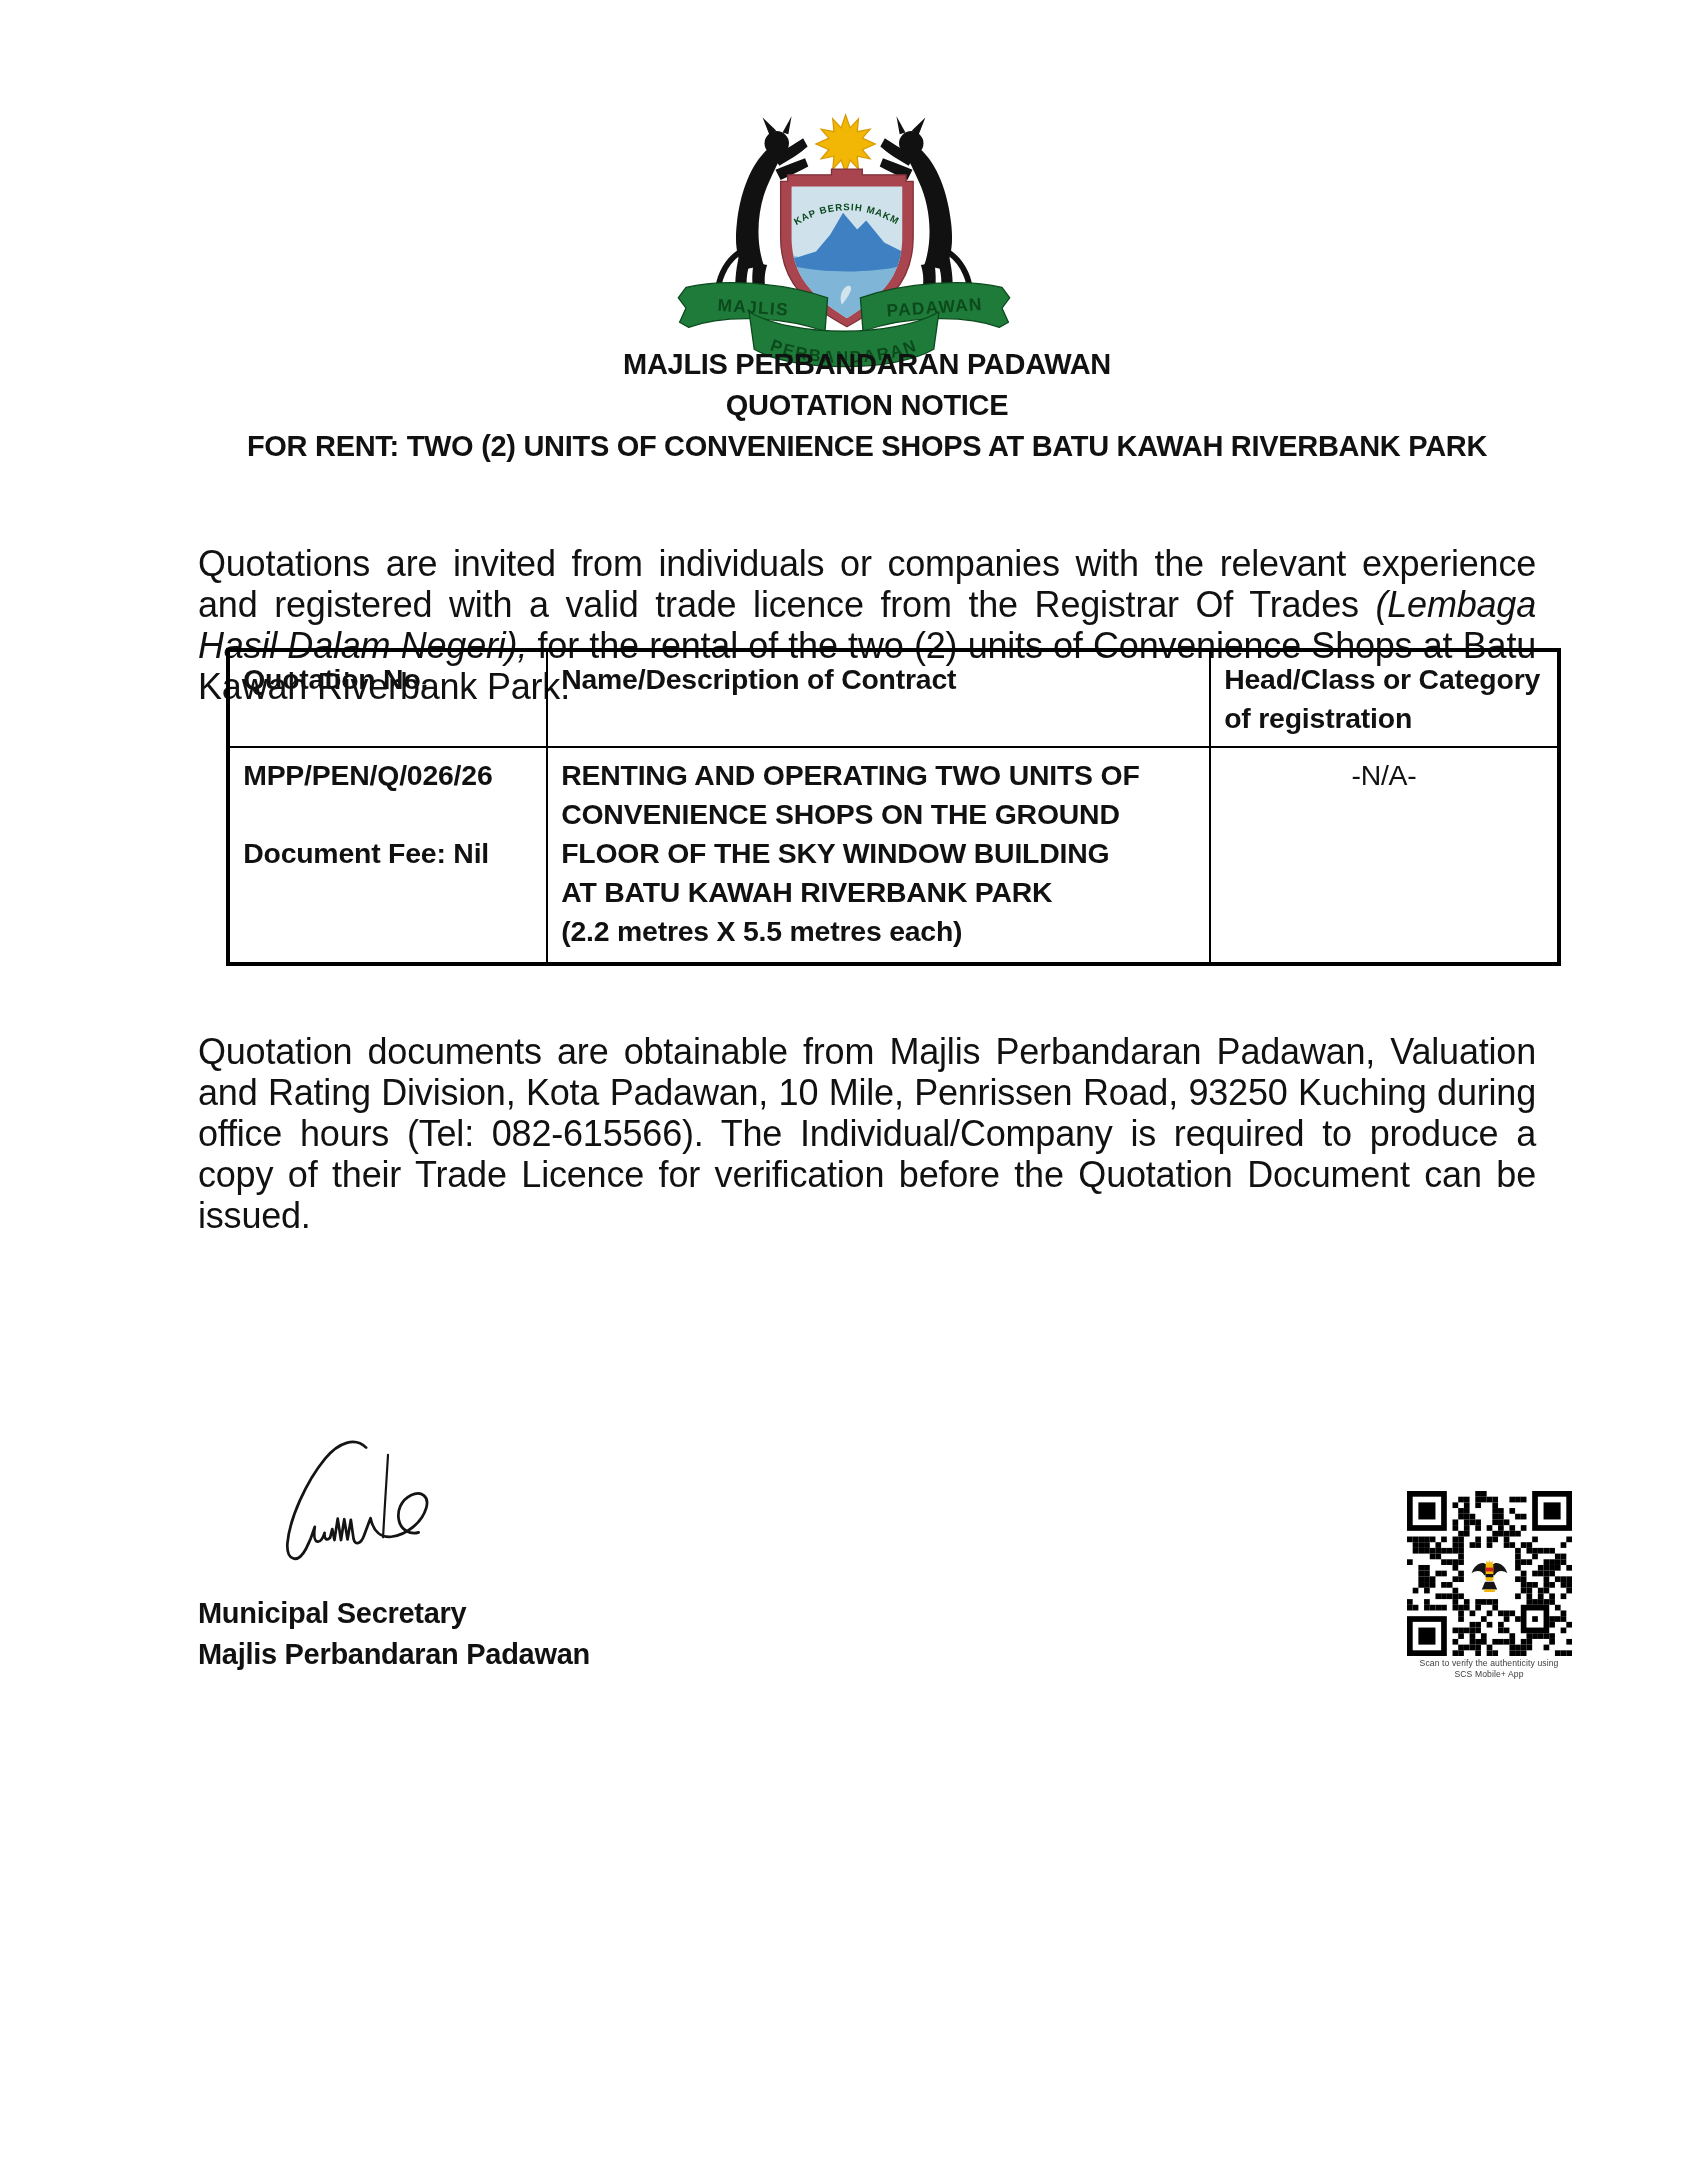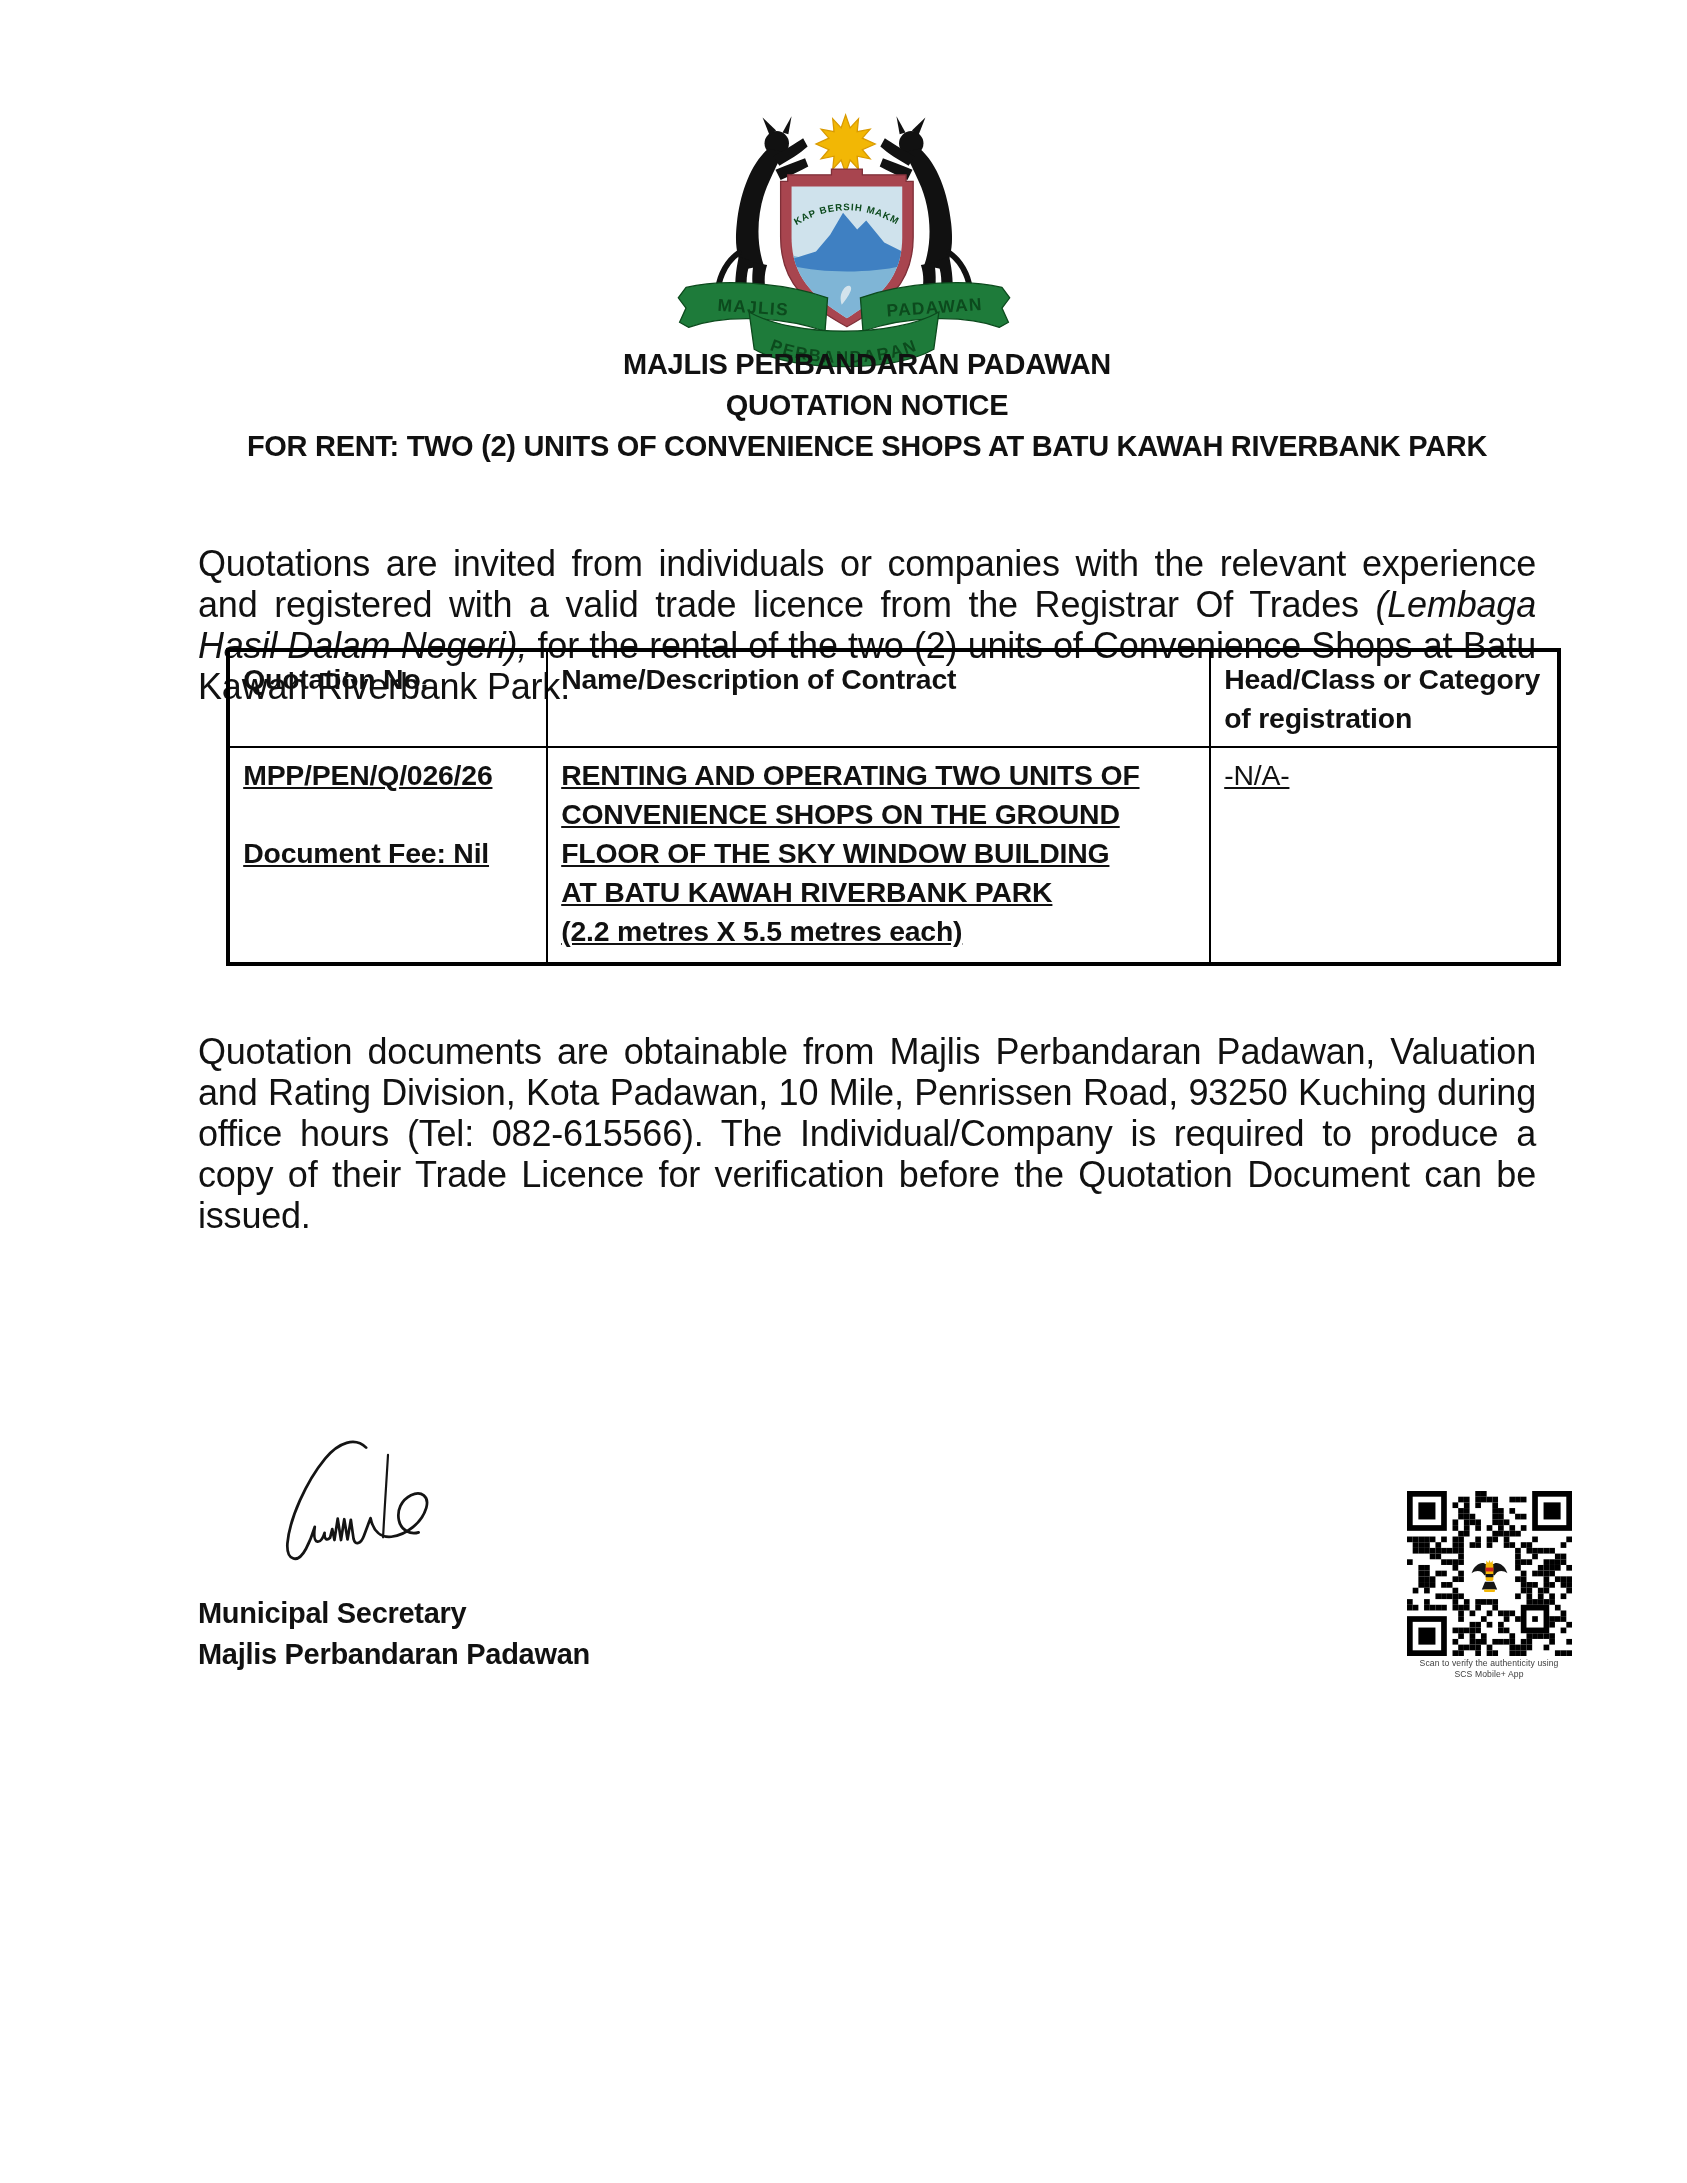--- a/index.html
+++ b/index.html
@@ -47,22 +47,22 @@
   table.quote th, table.quote td {
     border:2.6px solid #000;
     vertical-align:top;
     padding:8px 13.2px;
     font-size:28.4px; line-height:39px; letter-spacing:-0.2px;
   }
   table.quote th { font-weight:bold; text-align:left; height:66px; }
   th.justify { text-align:justify; }
   td.pre, th.pre { white-space:pre-line; }
   td.bold { font-weight:bold; }
-  td.center { text-align:left; }
-  tr.bodyrow td { height:198px;text-decoration:underline; }
+  td.center { text-align:center; }
+  tr.bodyrow td { height:198px; }
   col.c1 { width:319px; } col.c2 { width:663px; } col.c3 { width:349px; }
 
   
   .signature-wrap { position:absolute; left:224px; top:1428px; width:246px; height:165px; }
   .signature-wrap svg { width:100%; height:100%; display:block; }
   .sig-block {
     position:absolute; left:198px; top:1593px;
     font-size:29px; font-weight:bold; line-height:41px; letter-spacing:-0.3px;
   }
 

